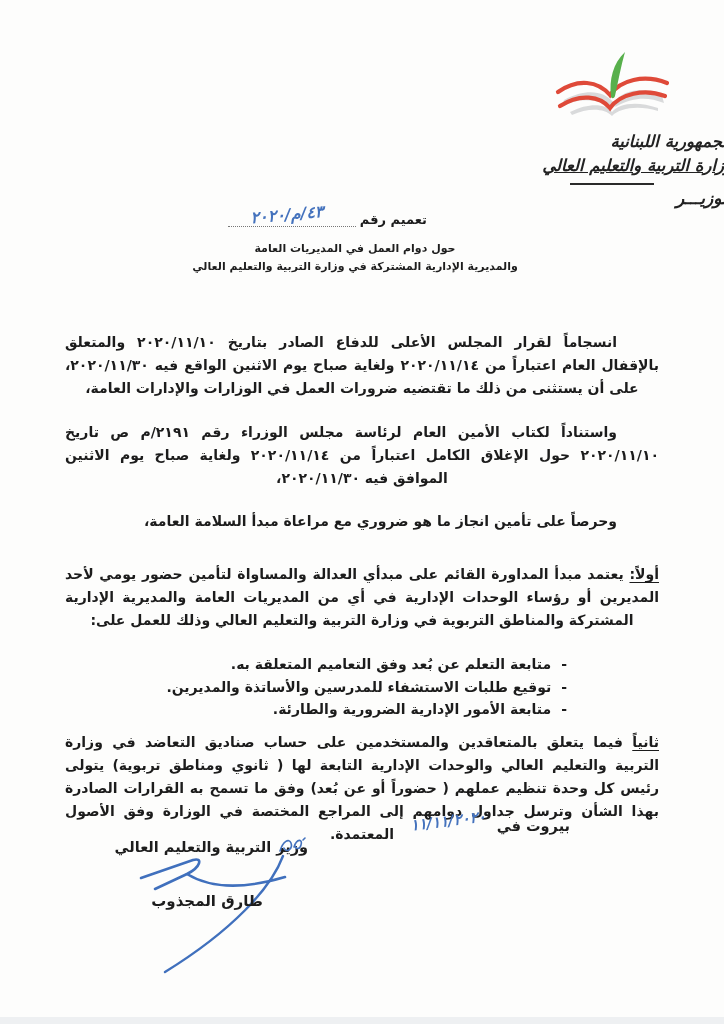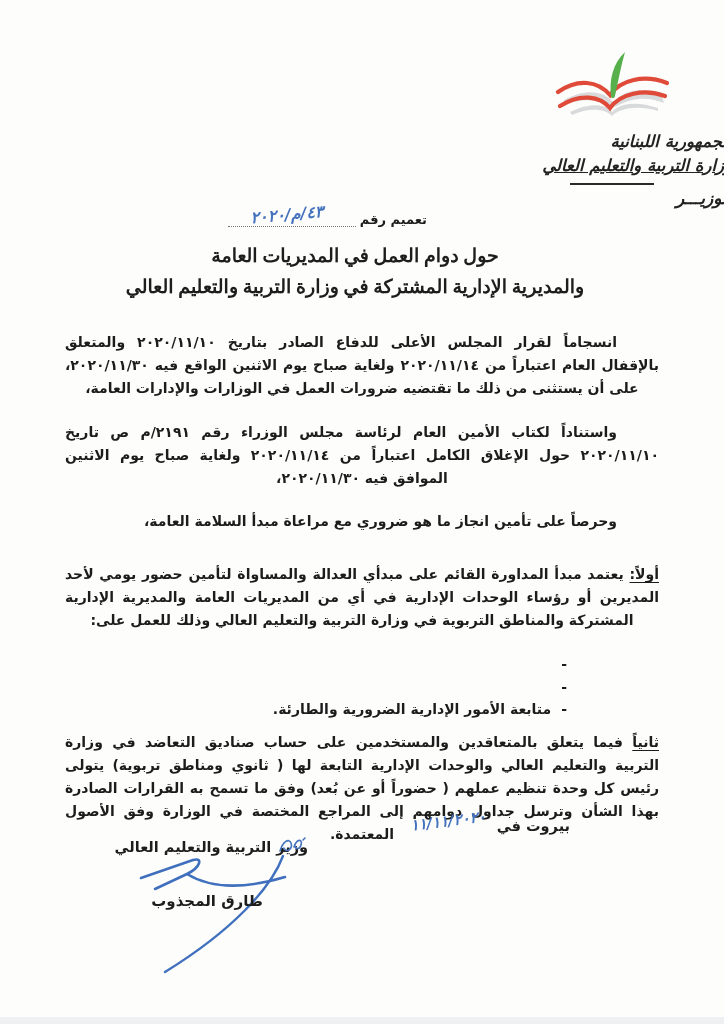--- a/index.html
+++ b/index.html
@@ -51,21 +51,21 @@
     color: #4472bd; font-style: italic; font-weight: bold;
   }
   .hw-number {
     position: absolute; right: -6px; bottom: 2px; width: 150px;
     font-size: 16px; transform: rotate(-5deg);
     white-space: nowrap; direction: rtl; text-align: center;
   }
   .subject {
     position: absolute; top: 240px; left: 100px; width: 510px;
     text-align: center; direction: rtl;
-    font-weight: bold; font-size: 19px; line-height: 1.65; font-family: Liberation Serif, serif;
+    font-weight: bold; font-size: 11px; line-height: 1.65;
   }
 
   
   .body-text {
     position: absolute; top: 331px; left: 65px; width: 594px;
     direction: rtl; font-size: 14px; font-weight: bold;
     line-height: 23px; color: #1c1c1c;
   }
   .body-text p { text-align: justify; text-align-last: center; }
   .p-opening   { text-indent: 42px; margin-bottom: 21px; }
@@ -148,23 +148,25 @@
   <div class="body-text">
     <p class="p-opening">انسجاماً لقرار المجلس الأعلى للدفاع الصادر بتاريخ ٢٠٢٠/١١/١٠ والمتعلق بالإقفال العام اعتباراً من ٢٠٢٠/١١/١٤ ولغاية صباح يوم الاثنين الواقع فيه ٢٠٢٠/١١/٣٠، على أن يستثنى من ذلك ما تقتضيه ضرورات العمل في الوزارات والإدارات العامة،</p>
     <p class="p-reference">واستناداً لكتاب الأمين العام لرئاسة مجلس الوزراء رقم ٢١٩١/م ص تاريخ ٢٠٢٠/١١/١٠ حول الإغلاق الكامل اعتباراً من ٢٠٢٠/١١/١٤ ولغاية صباح يوم الاثنين الموافق فيه ٢٠٢٠/١١/٣٠،</p>
     <p class="p-purpose">وحرصاً على تأمين انجاز ما هو ضروري مع مراعاة مبدأ السلامة العامة،</p>
 
     <p class="p-first"><span class="section-label">أولاً:</span><span> يعتمد مبدأ المداورة القائم على مبدأي العدالة والمساواة لتأمين حضور يومي لأحد المديرين أو رؤساء الوحدات الإدارية في أي من المديريات العامة والمديرية الإدارية المشتركة والمناطق التربوية في وزارة التربية والتعليم العالي وذلك للعمل على:</span></p>
 
     <ul class="bullets">
       <li>
         <span class="bullet-dash">-</span>
+        <span>متابعة التعلم عن بُعد وفق التعاميم المتعلقة به.</span>
       </li>
       <li>
         <span class="bullet-dash">-</span>
+        <span>توقيع طلبات الاستشفاء للمدرسين والأساتذة والمديرين.</span>
       </li>
       <li>
         <span class="bullet-dash">-</span>
         <span>متابعة الأمور الإدارية الضرورية والطارئة.</span>
       </li>
     </ul>
 
     <p class="p-second"><span class="section-label">ثانياً</span><span> فيما يتعلق بالمتعاقدين والمستخدمين على حساب صناديق التعاضد في وزارة التربية والتعليم العالي والوحدات الإدارية التابعة لها ( ثانوي ومناطق تربوية) يتولى رئيس كل وحدة تنظيم عملهم ( حضوراً أو عن بُعد) وفق ما تسمح به القرارات الصادرة بهذا الشأن وترسل جداول دوامهم إلى المراجع المختصة في الوزارة وفق الأصول المعتمدة.</span></p>
   </div>
 

